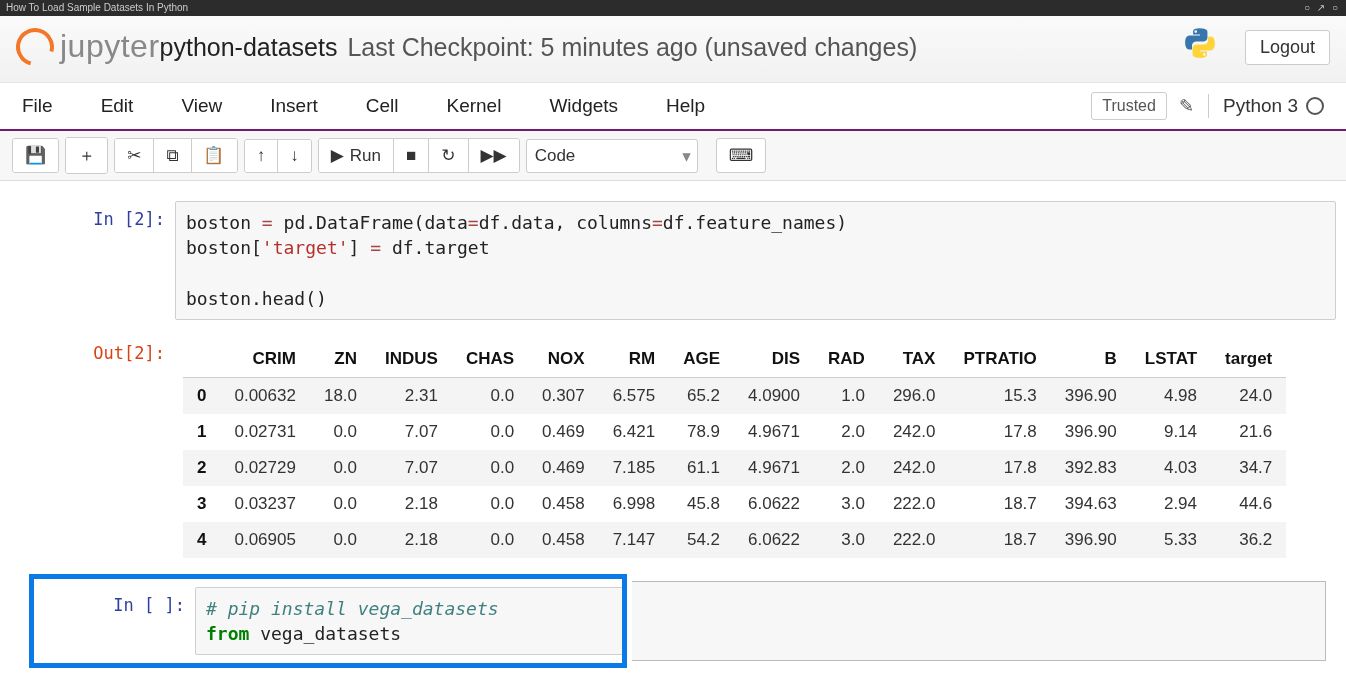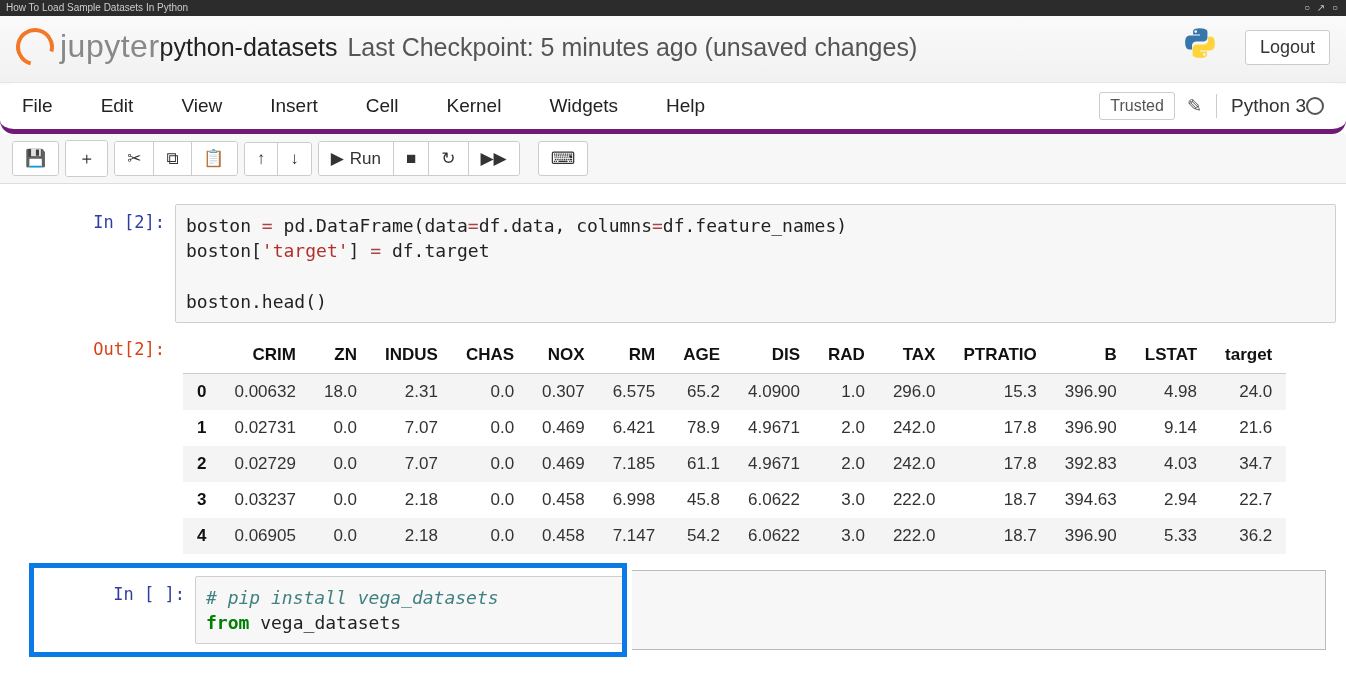--- a/index.html
+++ b/index.html
@@ -79,22 +79,21 @@
     border-radius: 3px;
   }
 
   
   .menubar {
     display: flex;
     align-items: center;
     padding: 0 22px;
     height: 46px;
     background: #fff;
-    border-bottom: 5px solid #701a75;
-    border-radius: 14px;
+    border-bottom: 2px solid #701a75;
   }
   .menubar .menu-item {
     font-size: 19px;
     color: #222;
     margin-right: 48px;
     cursor: default;
   }
   .menubar .spacer { flex: 1; }
   .trusted {
     font-size: 16px;
@@ -110,20 +109,21 @@
     color: #555;
   }
   .divider {
     border-left: 1px solid #ccc;
     height: 24px;
     margin-right: 14px;
   }
   .kernel-name {
     font-size: 19px;
     color: #333;
+    margin-right: 8px;
   }
   .kernel-status {
     width: 14px; height: 14px;
     border: 2px solid #555;
     border-radius: 50%;
     display: inline-block;
   }
 
   
   .toolbar {
@@ -178,21 +178,21 @@
     border-radius: 3px;
     margin-left: 12px;
   }
 
   
   .notebook {
     padding: 20px 10px 40px 10px;
   }
   .cell {
     display: flex;
-    margin-bottom: 8px;
+    margin-bottom: 15px;
   }
   .prompt {
     width: 155px;
     text-align: right;
     padding: 8px 10px 0 0;
     font-family: "DejaVu Sans Mono", Menlo, Consolas, monospace;
     font-size: 17px;
     flex-shrink: 0;
   }
   .prompt-in { color: #303F9F; }
@@ -353,20 +353,21 @@
     <button class="tbtn">
         <span>■</span>
       </button>
     <button class="tbtn">
         <span>↻</span>
       </button>
     <button class="tbtn">
         <span>▶▶</span>
       </button>
   </div>
+  <div class="cell-type-select"><span>Code</span></div>
   <div class="cmd-palette"><span>⌨</span></div>
 </div>
 
 <div class="notebook">
 
   <div class="cell">
     <div class="prompt prompt-in">In [2]:</div>
     <div class="input-area"><span>boston </span><span class="code-op">=</span><span> pd.DataFrame(data</span><span class="code-op">=</span><span>df.data, columns</span><span class="code-op">=</span><span>df.feature_names)</span>
 <span>boston[</span><span class="code-str">'target'</span><span>] </span><span class="code-op">=</span><span> df.target</span>
 <span></span>
@@ -456,21 +457,21 @@
               <td>0.0</td>
               <td>0.458</td>
               <td>6.998</td>
               <td>45.8</td>
               <td>6.0622</td>
               <td>3.0</td>
               <td>222.0</td>
               <td>18.7</td>
               <td>394.63</td>
               <td>2.94</td>
-              <td>22.7</td>
+              <td>44.6</td>
             </tr>
             <tr>
               <th>4</th>
               <td>0.06905</td>
               <td>0.0</td>
               <td>2.18</td>
               <td>0.0</td>
               <td>0.458</td>
               <td>7.147</td>
               <td>54.2</td>

